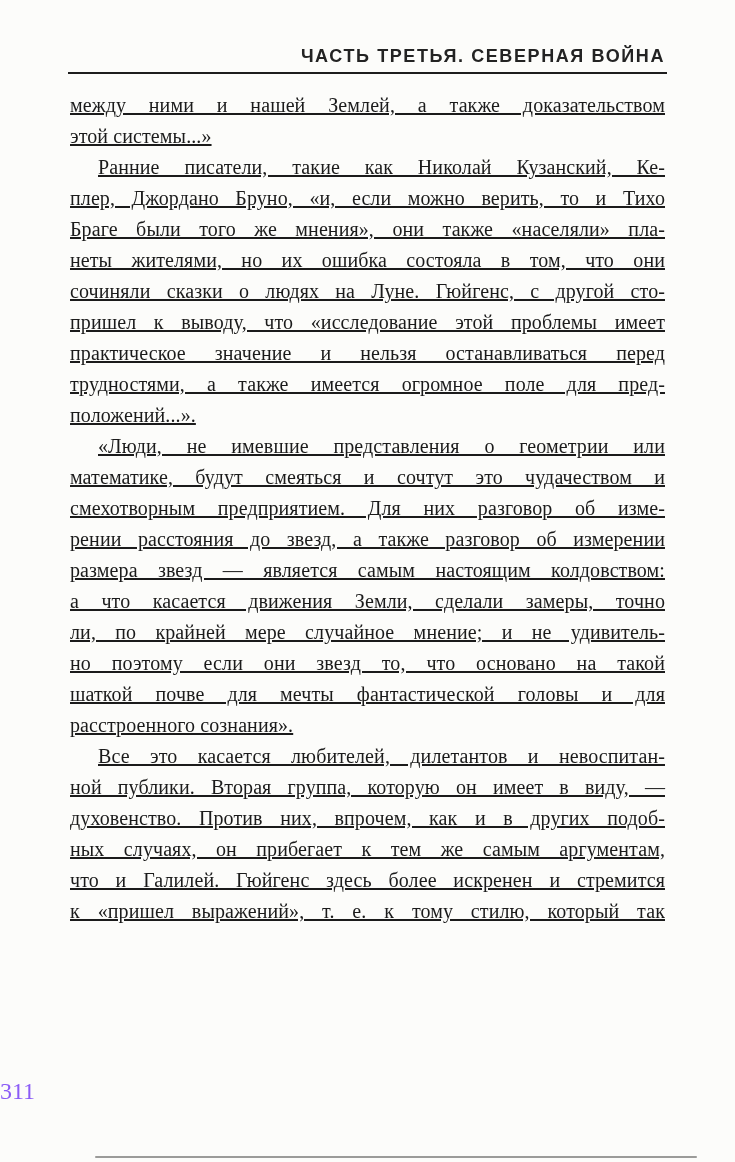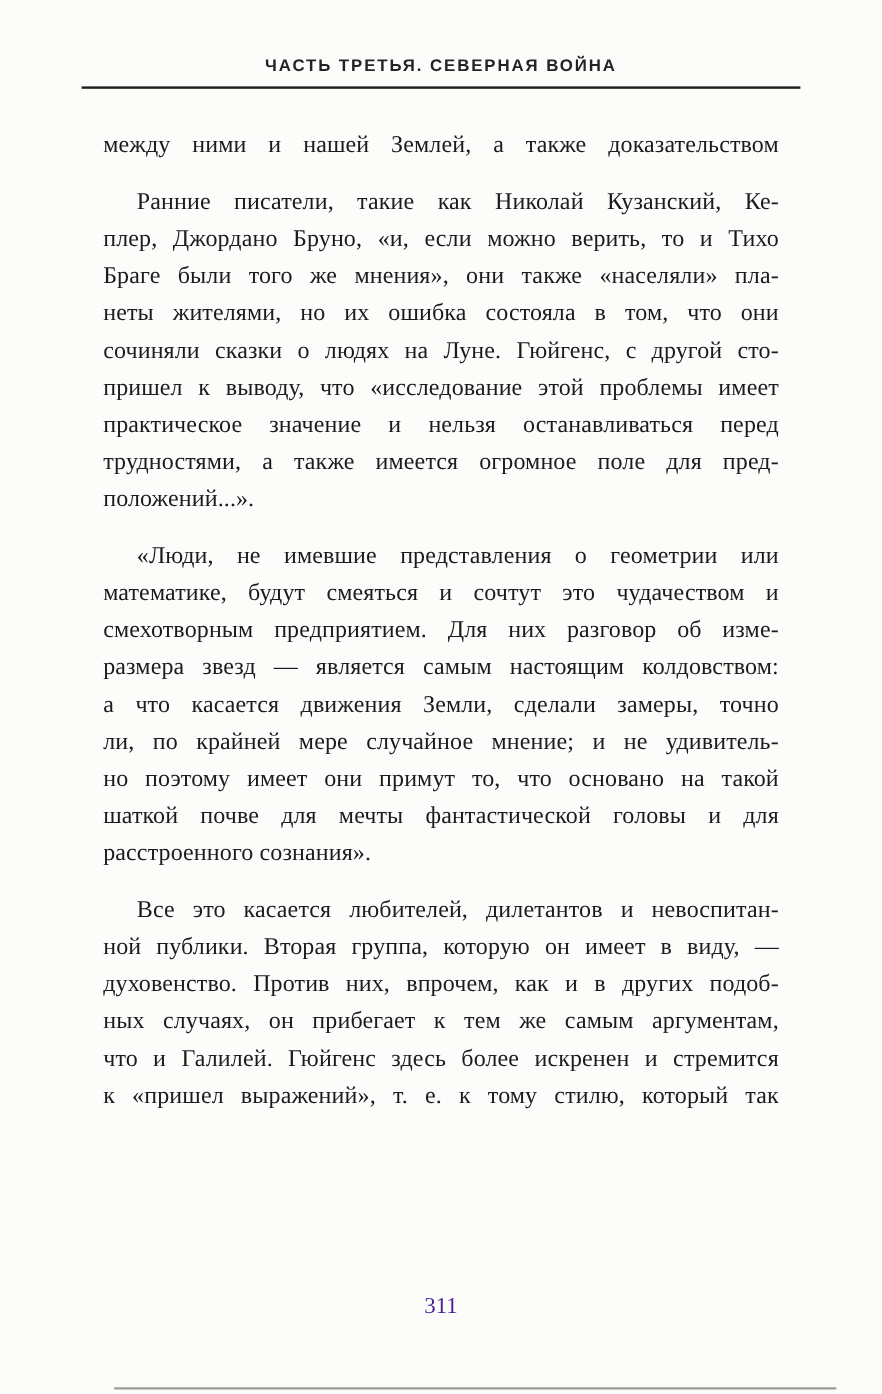--- a/index.html
+++ b/index.html
@@ -16,65 +16,65 @@
     font-family: "Liberation Serif", serif;
     color: #1b1b1b;
     box-sizing: border-box;
     overflow: hidden;
   }
   .running-head {
     position: absolute;
     top: 46px;
     left: 70px;
     right: 70px;
-    text-align: center;
+    text-align: right;
     font-family: "Liberation Sans", sans-serif;
-    font-size: 14px;
+    font-size: 18px;
     font-weight: 700;
     letter-spacing: 1.6px;
     color: #232323;
   }
   .head-rule {
     position: absolute;
     top: 72px;
     left: 68px;
     right: 68px;
     height: 2px;
     background: #1d1d1d;
   }
   .page-body {
     position: absolute;
     top: 90px;
     left: 70px;
     right: 70px;
   }
   .para {
-    margin: 16px;
+    margin: 0;
+    text-decoration: underline;
   }
   .line {
     font-size: 20px;
     line-height: 31px;
     text-align: justify;
     text-align-last: justify;
     letter-spacing: 0.1px;
   }
   .line.last {
     text-align-last: left;
   }
   .line.first-indent {
     text-indent: 28px;
   }
   .folio {
     position: absolute;
     top: 1078px;
     left: 0;
     right: 0;
-    text-align: center;
-    font-size: 19px;
-    color: #4c1d95;
+    font-size: 24px;
+    color: #8b5cf6;
   }
   .scan-edge {
     position: absolute;
     bottom: 4px;
     left: 95px;
     right: 38px;
     height: 2px;
     background: #4a4a48;
     opacity: 0.55;
     border-radius: 1px;
@@ -82,40 +82,42 @@
 </style>
 </head>
 <body>
 
 <div class="page">
   <div class="running-head">ЧАСТЬ ТРЕТЬЯ. СЕВЕРНАЯ ВОЙНА</div>
   <div class="head-rule"></div>
   <div class="page-body">
       <div class="para">
         <div class="line">между ними и нашей Землей, а также доказательством</div>
+        <div class="line last">этой системы...»</div>
       </div>
       <div class="para">
         <div class="line first-indent">Ранние писатели, такие как Николай Кузанский, Ке-</div>
         <div class="line">плер, Джордано Бруно, «и, если можно верить, то и Тихо</div>
         <div class="line">Браге были того же мнения», они также «населяли» пла-</div>
         <div class="line">неты жителями, но их ошибка состояла в том, что они</div>
         <div class="line">сочиняли сказки о людях на Луне. Гюйгенс, с другой сто-</div>
         <div class="line">пришел к выводу, что «исследование этой проблемы имеет</div>
         <div class="line">практическое значение и нельзя останавливаться перед</div>
         <div class="line">трудностями, а также имеется огромное поле для пред-</div>
         <div class="line last">положений...».</div>
       </div>
       <div class="para">
         <div class="line first-indent">«Люди, не имевшие представления о геометрии или</div>
         <div class="line">математике, будут смеяться и сочтут это чудачеством и</div>
         <div class="line">смехотворным предприятием. Для них разговор об изме-</div>
+        <div class="line">рении расстояния до звезд, а также разговор об измерении</div>
         <div class="line">размера звезд — является самым настоящим колдовством:</div>
         <div class="line">а что касается движения Земли, сделали замеры, точно</div>
         <div class="line">ли, по крайней мере случайное мнение; и не удивитель-</div>
-        <div class="line">но поэтому имеет они примут то, что основано на такой</div>
+        <div class="line">но поэтому если они звезд то, что основано на такой</div>
         <div class="line">шаткой почве для мечты фантастической головы и для</div>
         <div class="line last">расстроенного сознания».</div>
       </div>
       <div class="para">
         <div class="line first-indent">Все это касается любителей, дилетантов и невоспитан-</div>
         <div class="line">ной публики. Вторая группа, которую он имеет в виду, —</div>
         <div class="line">духовенство. Против них, впрочем, как и в других подоб-</div>
         <div class="line">ных случаях, он прибегает к тем же самым аргументам,</div>
         <div class="line">что и Галилей. Гюйгенс здесь более искренен и стремится</div>
         <div class="line">к «пришел выражений», т. е. к тому стилю, который так</div>

